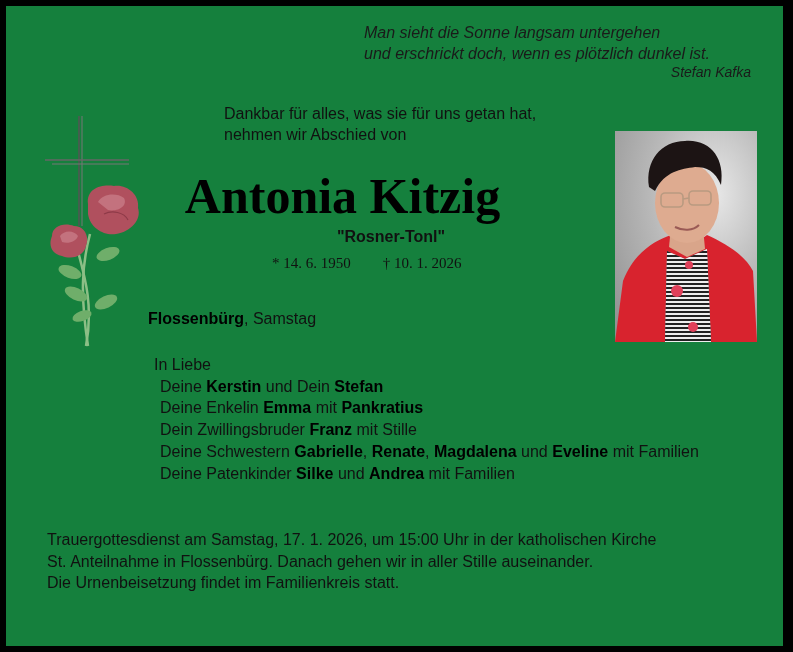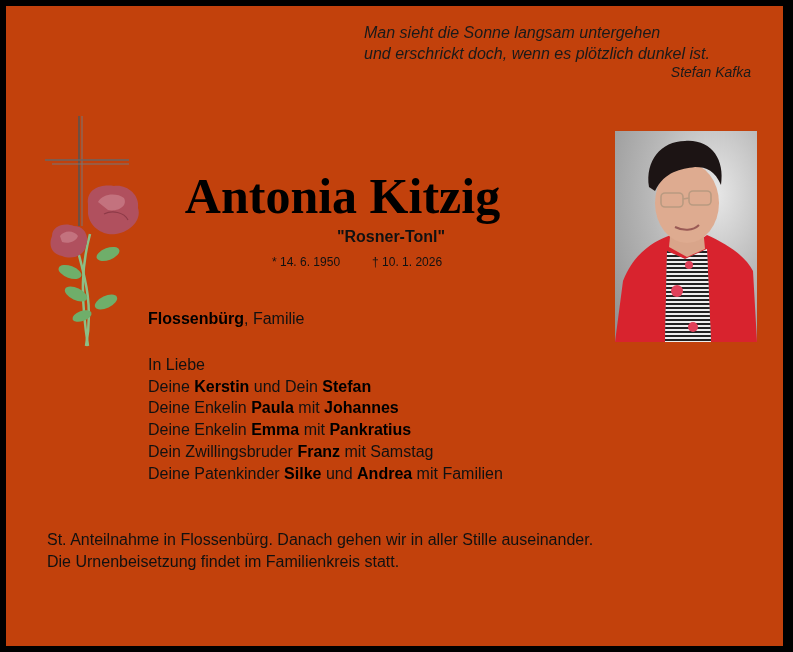--- a/index.html
+++ b/index.html
@@ -1,21 +1,21 @@
 <!DOCTYPE html>
 <html><head>
   <meta charset="utf-8">
   <style>
     html, body { margin: 0; padding: 0; }
     body {
       width: 793px; height: 652px; background: #000; position: relative; overflow: hidden;
       font-family: "Liberation Sans", sans-serif; color: #111;
     }
     .card {
-      position: absolute; left: 6px; top: 6px; width: 777px; height: 640px; background: #c2410c;
+      position: absolute; left: 6px; top: 6px; width: 777px; height: 640px; background: #15803d;
     }
     .abs { position: absolute; }
     .quote {
       left: 358px; top: 16px; font-style: italic; font-size: 16px; line-height: 21px; color: #1a1a1a;
     }
     .quote-author {
       right: 32px; top: 58px; font-style: italic; font-size: 14px; color: #1a1a1a;
     }
     .intro {
       left: 218px; top: 97px; font-size: 16px; line-height: 21px;
@@ -23,30 +23,30 @@
     .name {
       left: 0; width: 671px; top: 162px; text-align: center;
       font-family: "Liberation Serif", serif; font-weight: bold; font-size: 50px; line-height: 56px; color: #000;
       padding-left: 0;
     }
     .name-inner { position: relative; left: 1px; }
     .nickname {
       left: 0; width: 770px; top: 222px; text-align: center; font-weight: bold; font-size: 16px;
     }
     .dates {
-      left: 266px; top: 249px; font-size: 12px; white-space: pre;
+      left: 266px; top: 249px; font-size: 15px; white-space: pre; font-family: Liberation Serif, serif;
     }
     .dates .sep { display: inline-block; width: 32px; }
     .place {
       left: 142px; top: 304px; font-size: 16px;
     }
     .family {
       left: 142px; top: 348px; font-size: 16px; line-height: 21.7px;
     }
-    .family div { white-space: nowrap; }
+    .family div { white-space: nowrap; margin-left: 6px; }
     .service {
       left: 41px; top: 523px; font-size: 16px; line-height: 21.5px; white-space: nowrap;
     }
     b { font-weight: bold; color: #000; }
     .photo {
       left: 609px; top: 125px; width: 142px; height: 211px; overflow: hidden;
       background: radial-gradient(ellipse at 70% 30%, #e8e8e8 0%, #b9b9b9 45%, #8d8d8d 100%);
     }
     .deco { left: 36px; top: 108px; width: 100px; height: 236px; }
   </style>
@@ -54,20 +54,24 @@
 <body>
 
 <div class="card">
 
   <div class="abs quote">
     <div>Man sieht die Sonne langsam untergehen</div>
     <div>und erschrickt doch, wenn es plötzlich dunkel ist.</div>
   </div>
   <div class="abs quote-author">Stefan Kafka</div>
 
+  <div class="abs intro">
+    <div>Dankbar für alles, was sie für uns getan hat,</div>
+    <div>nehmen wir Abschied von</div>
+  </div>
 
   <div class="abs deco">
     <svg width="100" height="236" viewBox="0 0 100 236">
 
       <line x1="37" y1="2" x2="37" y2="112" stroke="#555" stroke-width="1.5"></line>
       <line x1="40" y1="2" x2="40" y2="112" stroke="#777" stroke-width="1"></line>
       <line x1="3" y1="46" x2="87" y2="46" stroke="#666" stroke-width="1.3"></line>
       <line x1="10" y1="50" x2="87" y2="50" stroke="#777" stroke-width="1"></line>
 
       <path d="M48 120 C40 150, 38 180, 46 232" stroke="#8cbf86" stroke-width="2.5" fill="none"></path>
@@ -118,30 +122,31 @@
       <path d="M34 56 C30 30, 46 10, 70 10 C96 8, 110 28, 106 54 C100 40, 92 36, 80 36 C66 38, 50 40, 40 60 Z" fill="#1c1414"></path>
 
       <rect x="46" y="62" width="22" height="14" rx="4" fill="none" stroke="#b99a80" stroke-width="1.6"></rect>
       <rect x="74" y="60" width="22" height="14" rx="4" fill="none" stroke="#b99a80" stroke-width="1.6"></rect>
       <line x1="68" y1="68" x2="74" y2="67" stroke="#b99a80" stroke-width="1.4"></line>
 
       <path d="M60 96 C68 100, 78 100, 84 94" stroke="#9a5a55" stroke-width="2" fill="none"></path>
     </svg>
   </div>
 
-  <div class="abs place"><b>Flossenbürg</b><span>, Familie</span></div>
+  <div class="abs place"><b>Flossenbürg</b><span>, Samstag</span></div>
 
   <div class="abs family">
     <div>In Liebe</div>
     <div id="family-lines">
         <div><span>Deine </span><b>Kerstin</b><span> und Dein </span><b>Stefan</b></div>
-        <div><span>Deine Enkelin </span><b>Paula</b><span> mit </span><b>Johannes</b></div>
         <div><span>Deine Enkelin </span><b>Emma</b><span> mit </span><b>Pankratius</b></div>
-        <div><span>Dein Zwillingsbruder </span><b>Franz</b><span> mit Samstag</span></div>
+        <div><span>Dein Zwillingsbruder </span><b>Franz</b><span> mit Stille</span></div>
+        <div><span>Deine Schwestern </span><b>Gabrielle</b><span>, </span><b>Renate</b><span>, </span><b>Magdalena</b><span> und </span><b>Eveline</b><span> mit Familien</span></div>
         <div><span>Deine Patenkinder </span><b>Silke</b><span> und </span><b>Andrea</b><span> mit Familien</span></div>
       </div>
   </div>
 
   <div class="abs service">
+    <div>Trauergottesdienst am Samstag, 17. 1. 2026, um 15:00 Uhr in der katholischen Kirche</div>
     <div>St. Anteilnahme in Flossenbürg. Danach gehen wir in aller Stille auseinander.</div>
     <div>Die Urnenbeisetzung findet im Familienkreis statt.</div>
   </div>
 </div>
 
 </body></html>

